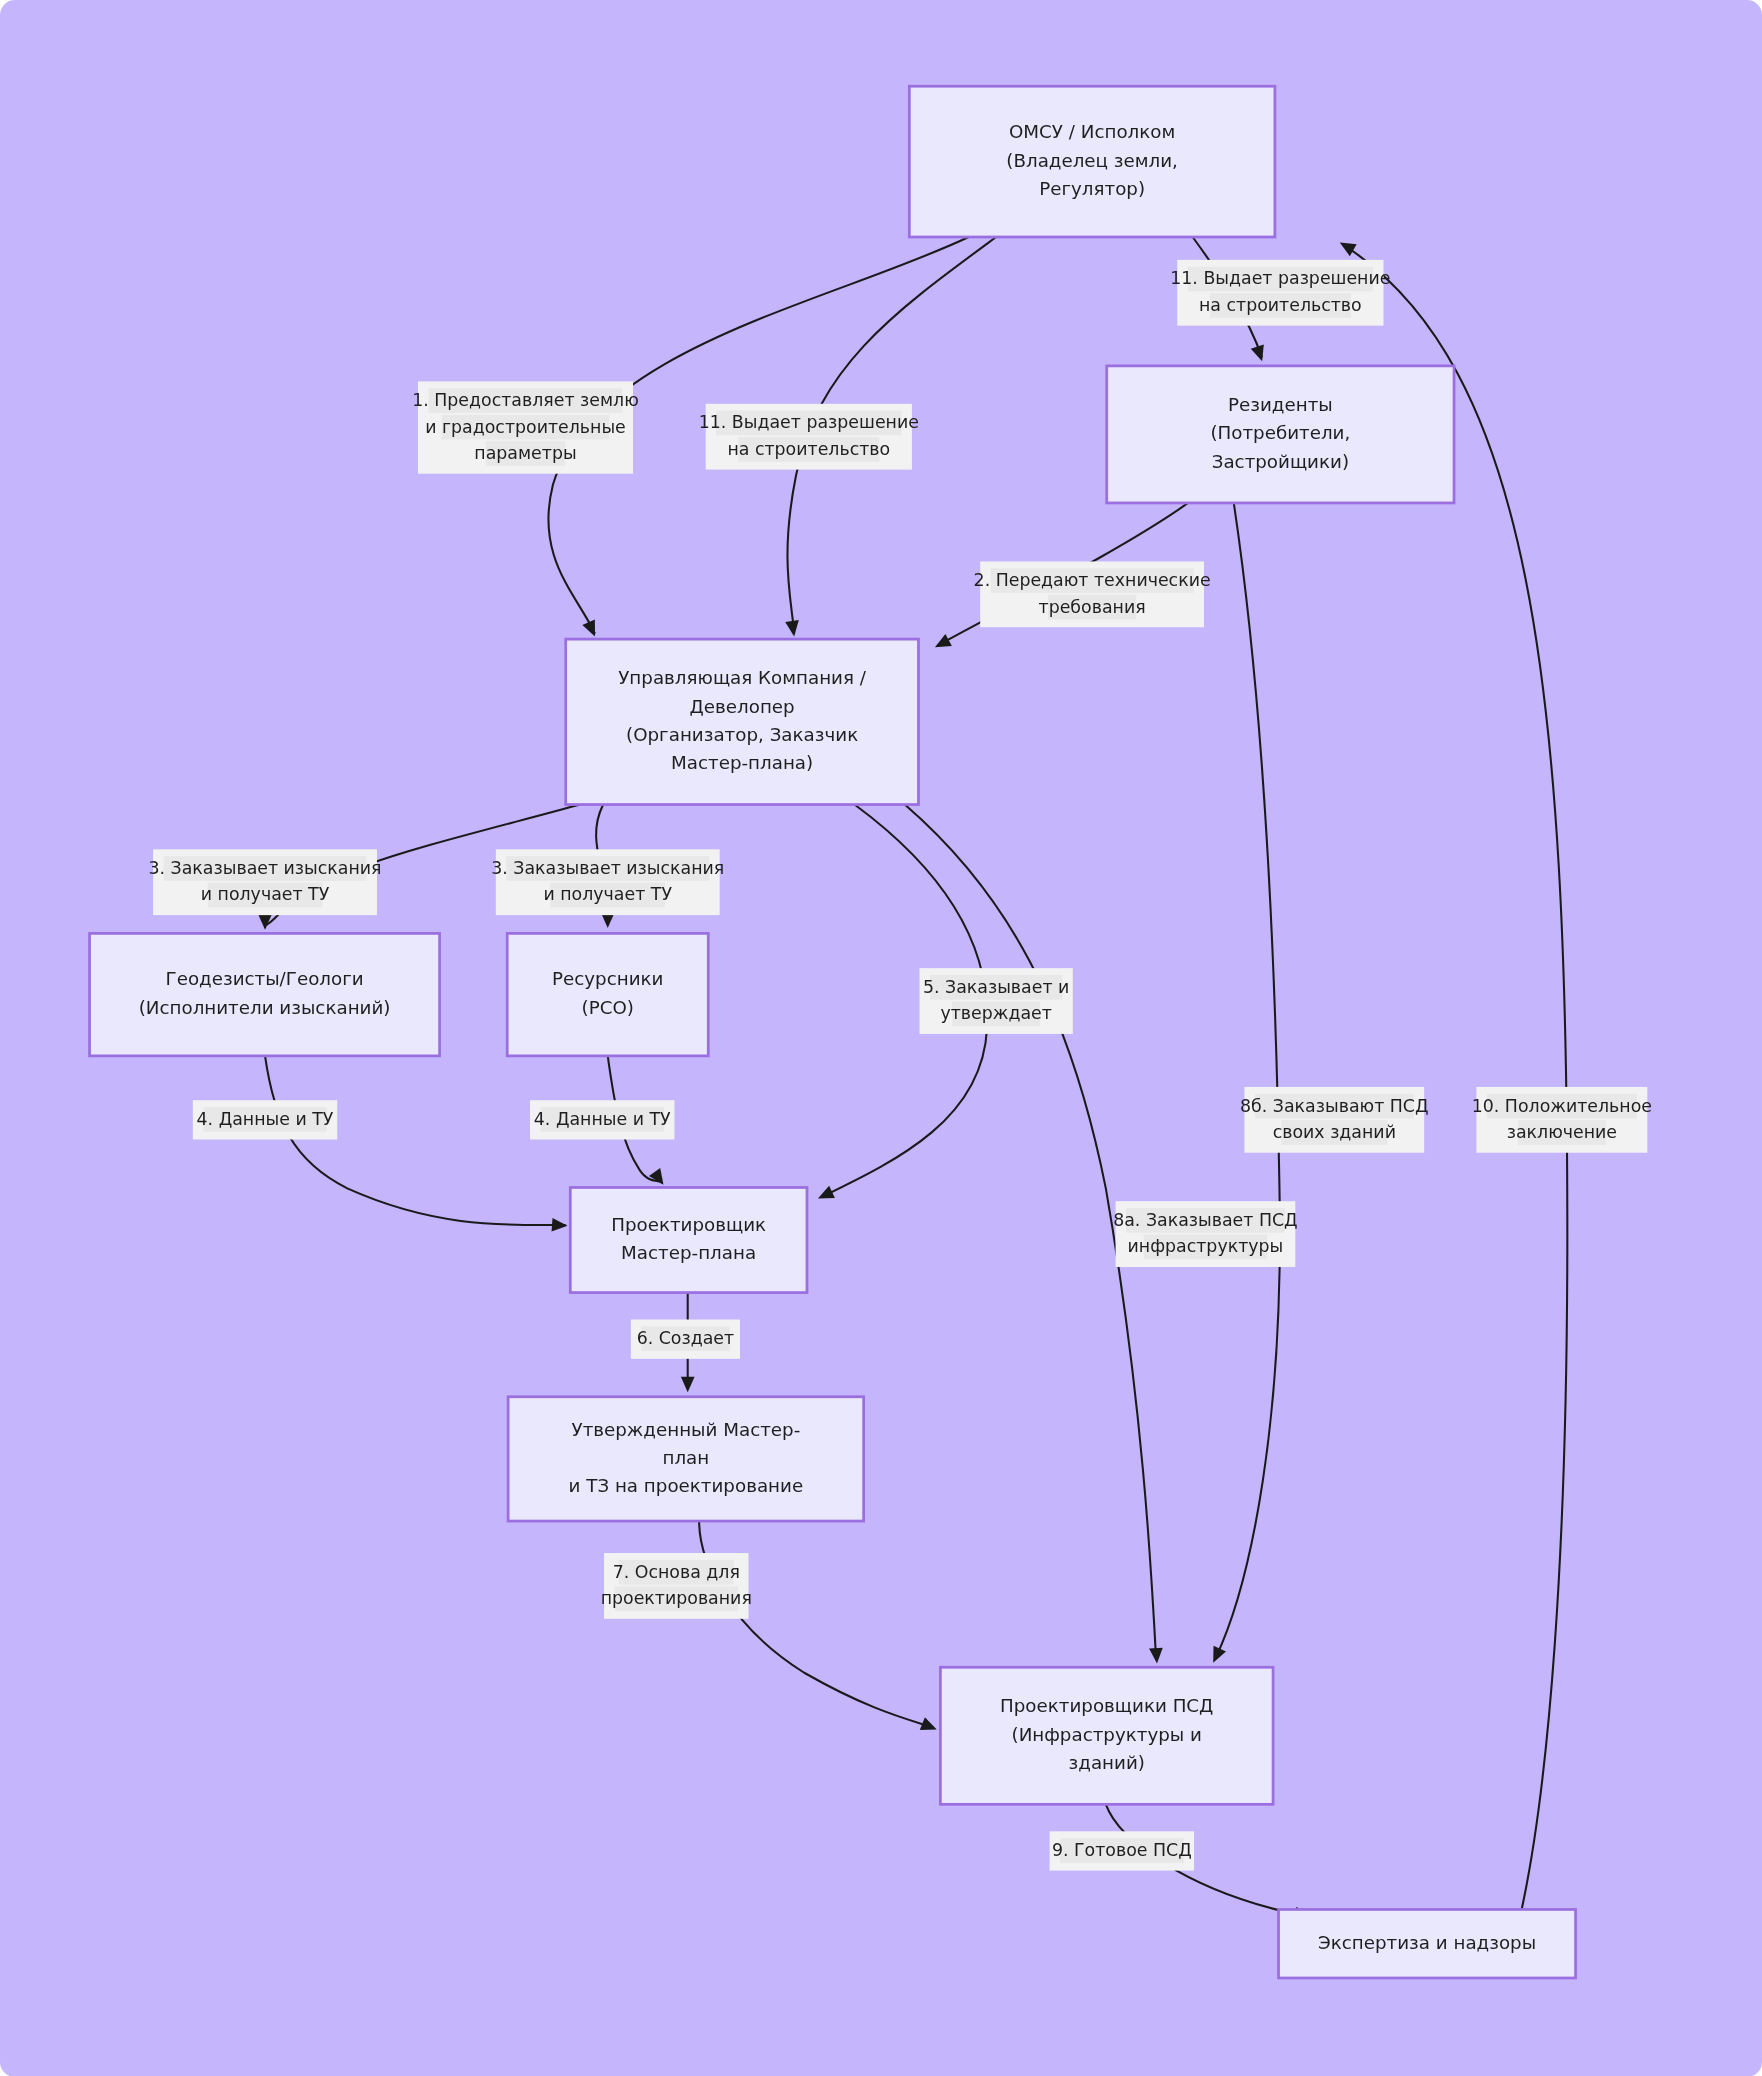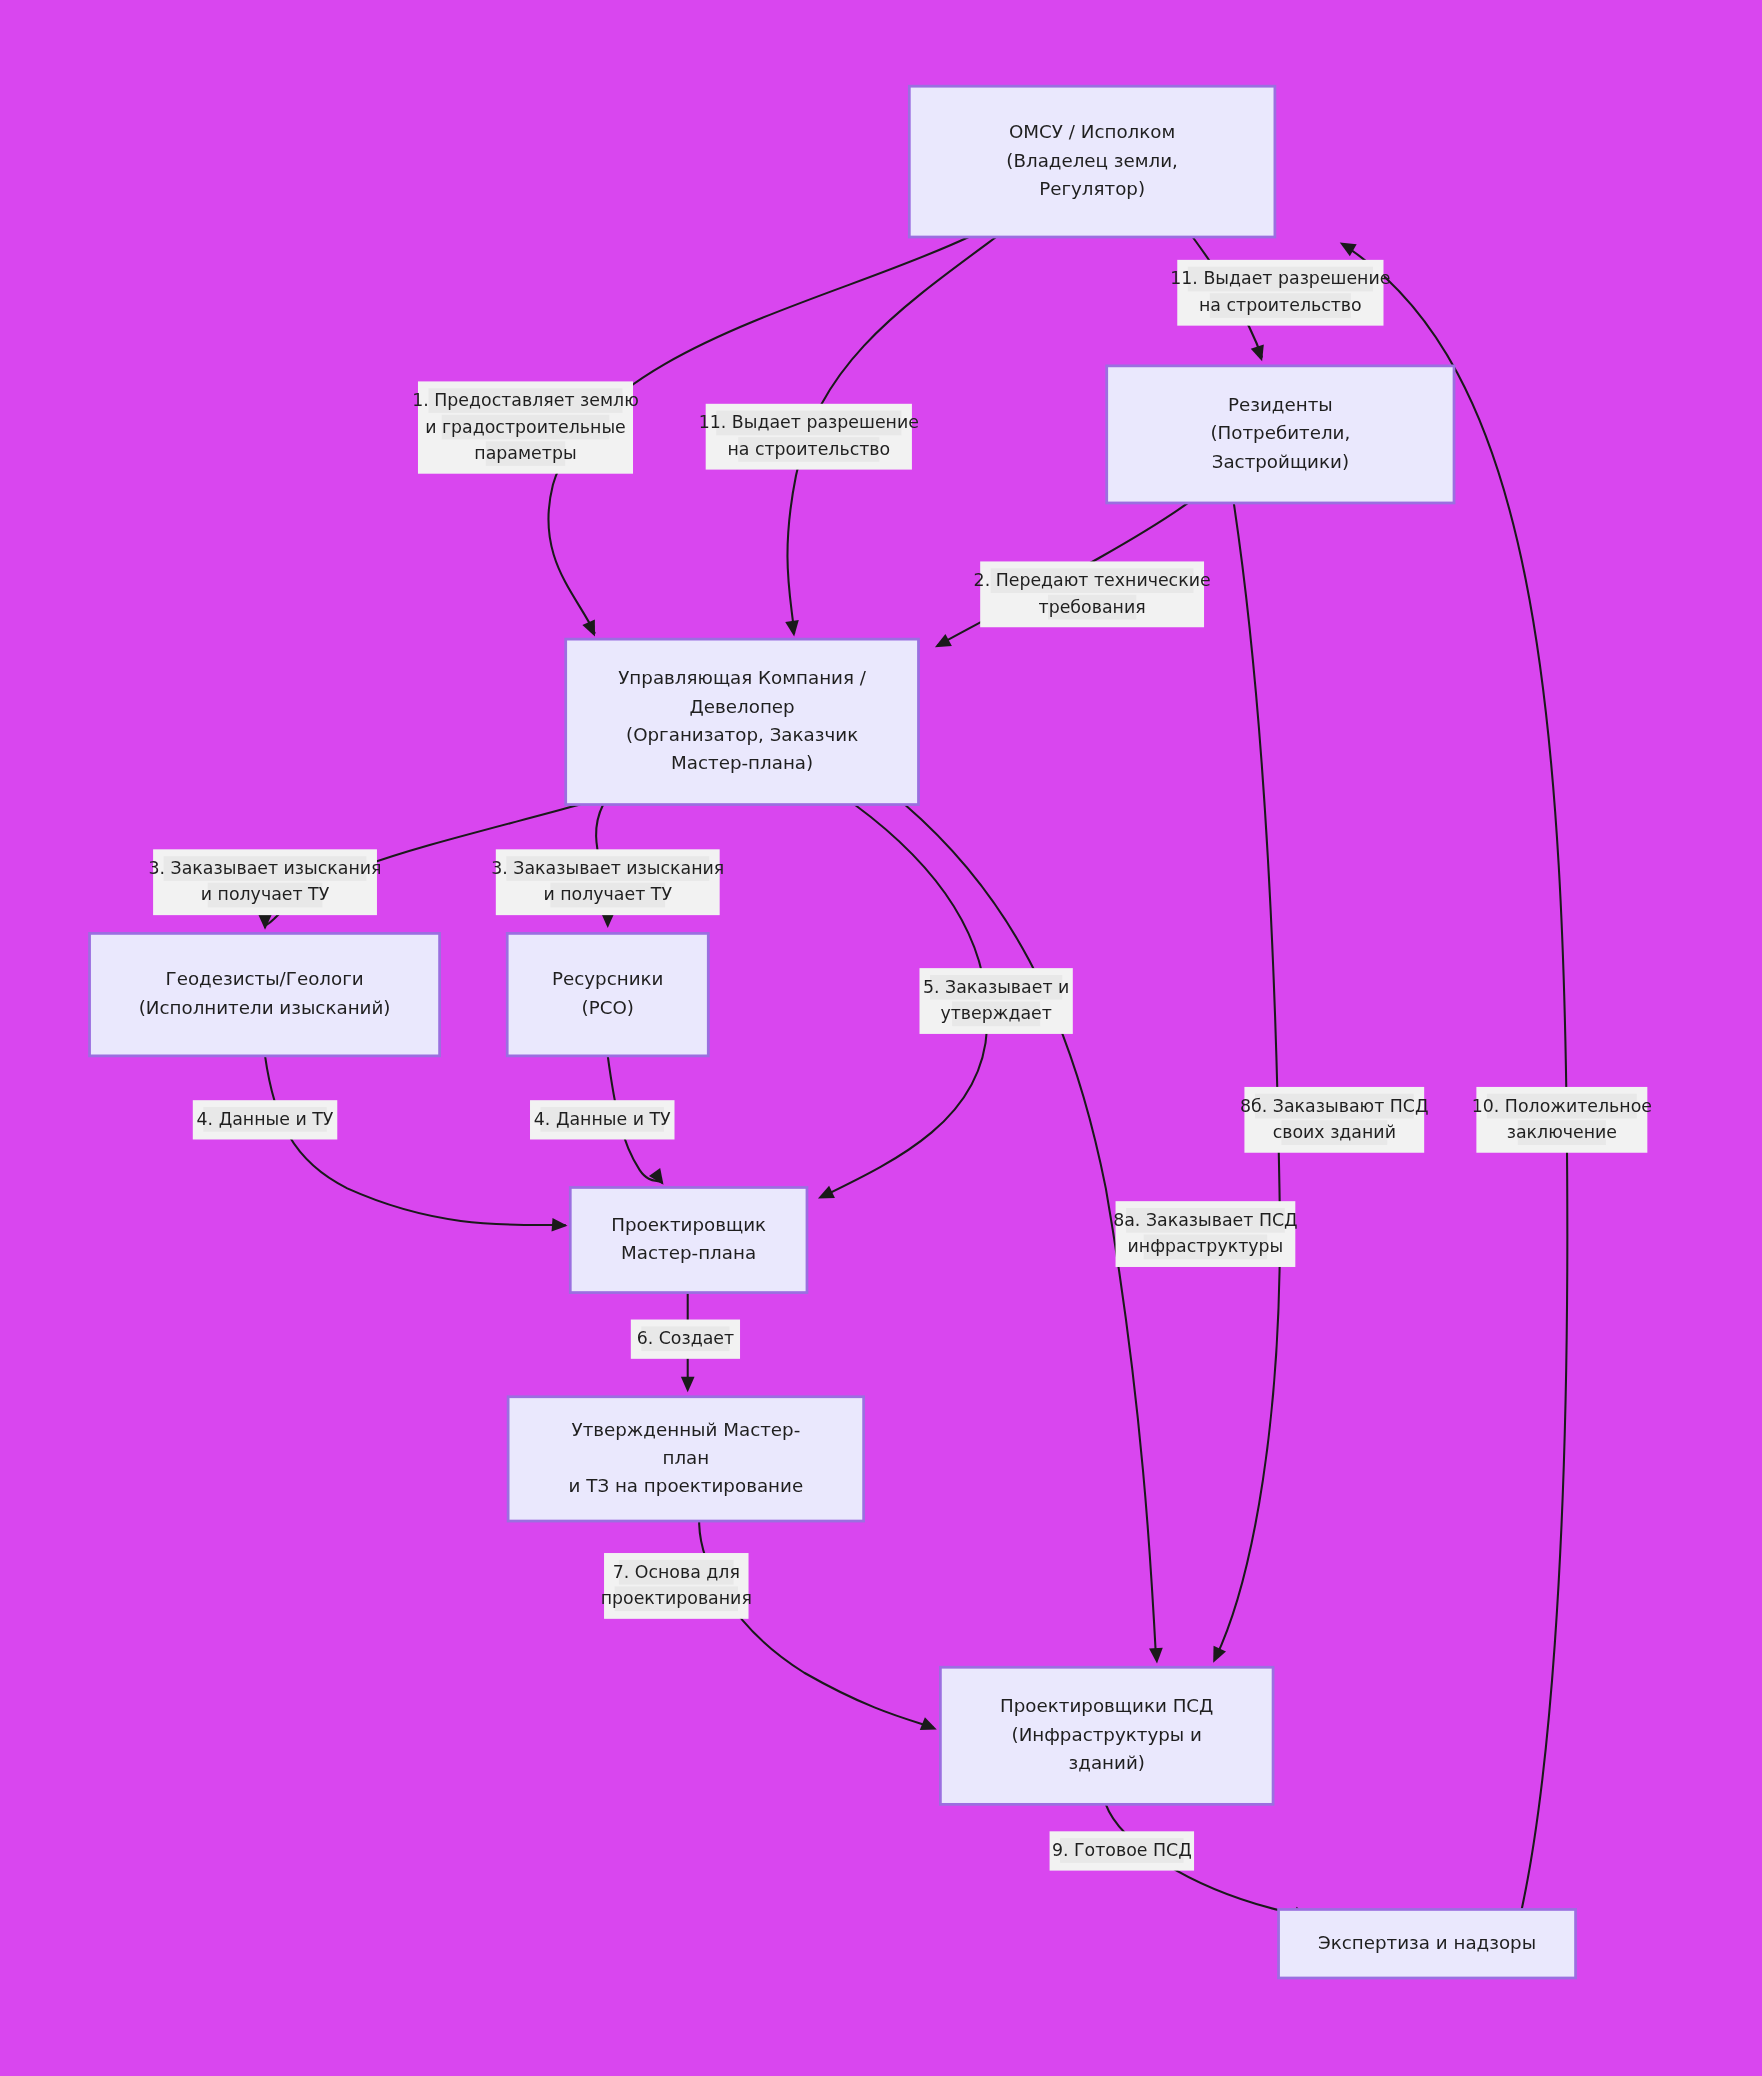--- a/index.html
+++ b/index.html
@@ -7,22 +7,23 @@
     padding: 0;
     background: #ffffff;
   }
   body {
     font-family: "DejaVu Sans", "Liberation Sans", sans-serif;
   }
   #canvas-wrap {
     position: relative;
     width: 1762px;
     height: 2077px;
-    background: #d946ef;
+    background: #c4b5fd;
     overflow: hidden;
+    border-radius: 15px;
   }
   svg#flow {
     position: absolute;
     left: 0;
     top: 0;
     width: 1762px;
     height: 2077px;
   }
   .node-rect {
     fill: #eae8fd;

